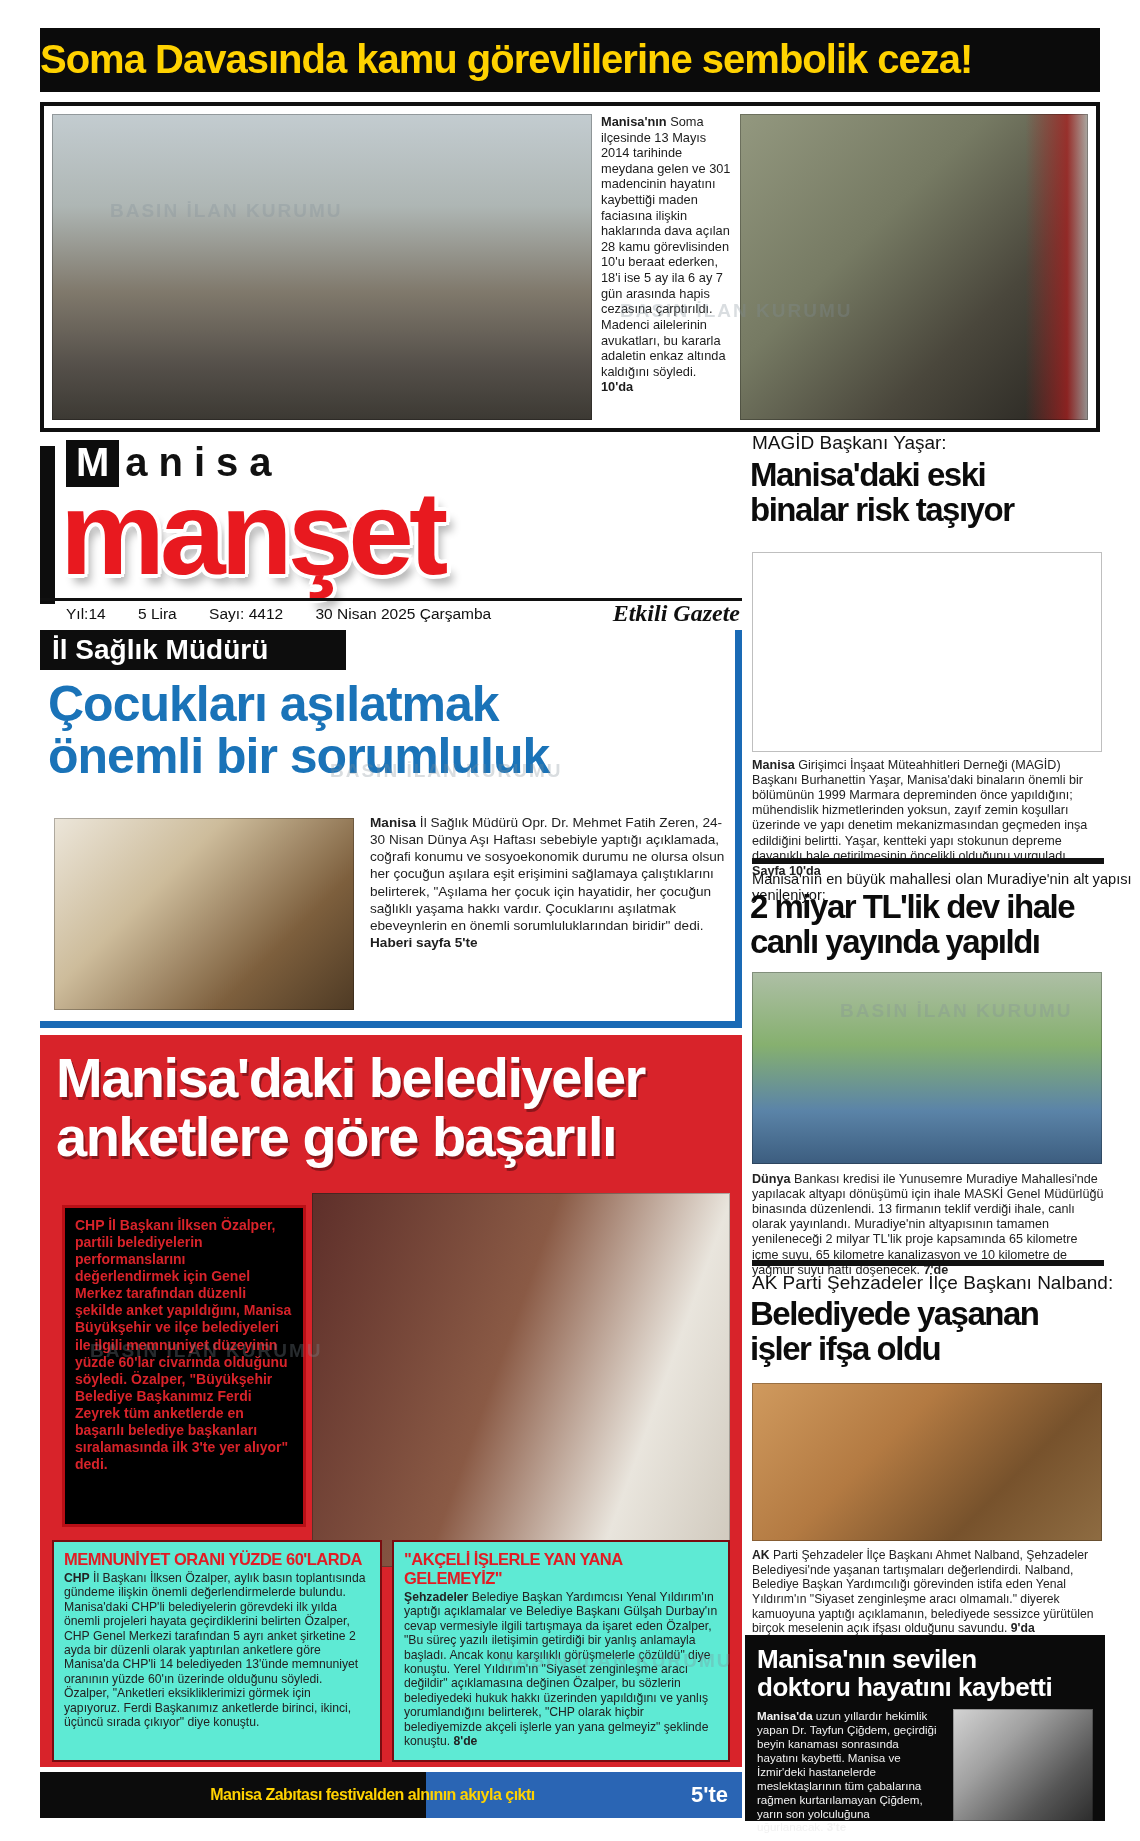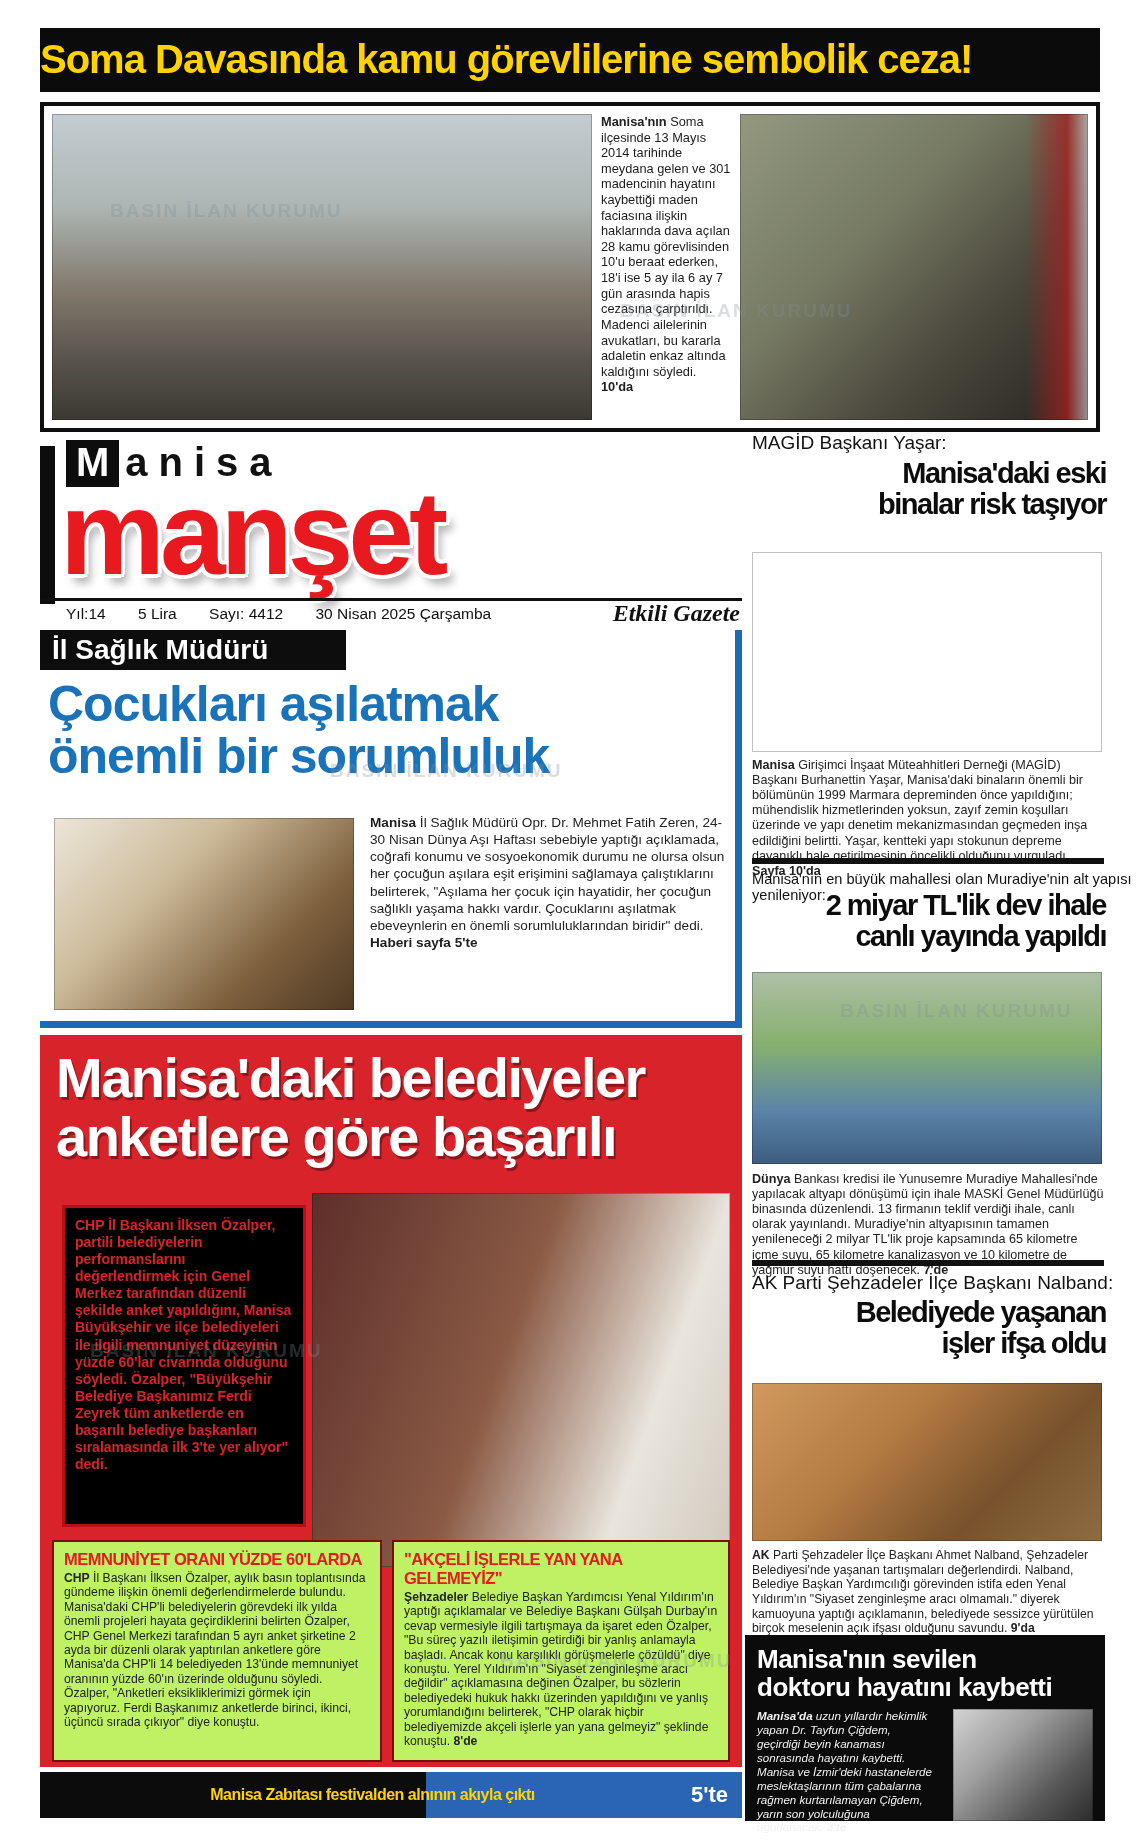--- a/index.html
+++ b/index.html
@@ -35,36 +35,36 @@
         text-shadow:-3px -3px 0 #fff,3px -3px 0 #fff,-3px 3px 0 #fff,3px 3px 0 #fff,
                     -4px 0 0 #fff,4px 0 0 #fff,0 -4px 0 #fff,0 4px 0 #fff,6px 9px 9px rgba(0,0,0,.30); }
   .mh-rule { position:absolute; left:0; top:158px; width:702px; height:3px; background:#101010; }
   .mh-meta { position:absolute; left:26px; top:165px; font-size:15.5px; color:#101010; }
   .mh-meta span { margin-right:28px; }
   .mh-slogan { position:absolute; right:2px; top:160px; font-family:"Liberation Serif", serif; font-style:italic;
         font-weight:700; font-size:24px; color:#101010; }
 
   
   .kicker { position:absolute; font-size:19px; color:#121212; }
-  .rc-headline { position:absolute; left:750px; width:356px; font-size:29px; font-weight:800; line-height:1.06;
-        letter-spacing:-1.5px; color:#0c0c0c;text-align:right; }
+  .rc-headline { position:absolute; left:750px; width:356px; font-size:33px; font-weight:800; line-height:1.06;
+        letter-spacing:-1.5px; color:#0c0c0c; }
   .rc-body { position:absolute; left:752px; width:352px; font-size:12.6px; line-height:1.2; color:#222; }
   .divider { position:absolute; left:752px; width:352px; height:6px; background:#111; }
   .ph-yasar { position:absolute; left:752px; top:552px; width:350px; height:200px;
         background:linear-gradient(135deg,#9c7codeeb 0%, #a3815e 0%,#8a6a4a 35%,#3c4157 70%,#232738 100%); }
   .ph-muradiye { position:absolute; left:752px; top:972px; width:350px; height:192px;
         background:linear-gradient(180deg,#aebfa6 0%,#86b06f 38%,#5b84a8 72%,#3c5d7f 100%); }
   .ph-nalband { position:absolute; left:752px; top:1383px; width:350px; height:158px;
         background:linear-gradient(135deg,#d09a5e 0%,#b37a42 38%,#77522c 70%,#8e6c42 100%); }
 
   
   .doktor { position:absolute; left:745px; top:1635px; width:360px; height:186px; background:#0b0b0b;
         color:#fff; padding:10px 12px; }
   .dk-headline { font-size:26px; font-weight:800; line-height:1.08; letter-spacing:-0.5px; }
-  .dk-row { display:flex; gap:16px; margin-top:8px;font-style:italic; }
+  .dk-row { display:flex; gap:16px; margin-top:8px; }
   .dk-body { flex:1; font-size:11.6px; line-height:1.2; color:#f2f2f2; }
   .ph-doktor { flex:0 0 140px; height:112px; background:linear-gradient(135deg,#d4d4d4 0%,#a0a0a0 35%,#565656 72%,#2c2c2c 100%); }
 
   
   .saglik { position:absolute; left:40px; top:630px; width:702px; height:398px; background:#fff;
         border-right:7px solid #1a6ab5; border-bottom:7px solid #1a6ab5; }
   .sg-kicker { position:absolute; left:0; top:0; width:306px; height:40px; background:#0d0d0d; color:#fff;
         font-size:28px; font-weight:800; line-height:40px; padding-left:12px; }
   .sg-headline { position:absolute; left:8px; top:48px; font-size:50px; font-weight:800; line-height:1.04;
         letter-spacing:-1px; color:#1a73b8; }
@@ -74,21 +74,21 @@
 
   
   .red-section { position:absolute; left:40px; top:1035px; width:702px; height:732px; background:#d8232a; }
   .rs-headline { padding:13px 0 0 16px; color:#fff; font-size:56px; font-weight:800; line-height:1.06;
         letter-spacing:-1.5px; text-shadow:2px 3px 0 rgba(0,0,0,.35); }
   .quote-box { position:absolute; left:22px; top:170px; width:244px; height:322px; background:#000000;
         border:3px solid #b80f16; padding:9px 10px; color:#d8232a; font-weight:700; font-size:14px;
         line-height:1.22; overflow:hidden; }
   .ph-ozalper { position:absolute; left:272px; top:158px; width:418px; height:374px;
         background:linear-gradient(110deg,#5e2f2a 0%,#8a5a45 45%,#e9e5dd 76%,#cfc8bc 100%); }
-  .sub-box { position:absolute; top:505px; height:222px; background:#bef264; border:2px solid #7a0c10;
+  .sub-box { position:absolute; top:505px; height:222px; background:#5eead4; border:2px solid #7a0c10;
         padding:8px 10px; overflow:hidden; }
   .sb1 { left:12px; width:330px; }
   .sb2 { left:352px; width:338px; }
   .sb-headline { color:#e11c24; font-weight:800; font-size:16.5px; letter-spacing:-0.5px; margin-bottom:2px; }
   .sb-body { font-size:12.2px; line-height:1.18; color:#222; }
 
   
   .bottom-banner { position:absolute; left:40px; top:1772px; width:702px; height:46px;
         background:linear-gradient(90deg,#0c0c0c 0%,#0c0c0c 55%,#2a65b4 55%,#2a65b4 100%);
         display:flex; align-items:center; padding:0 14px; }

